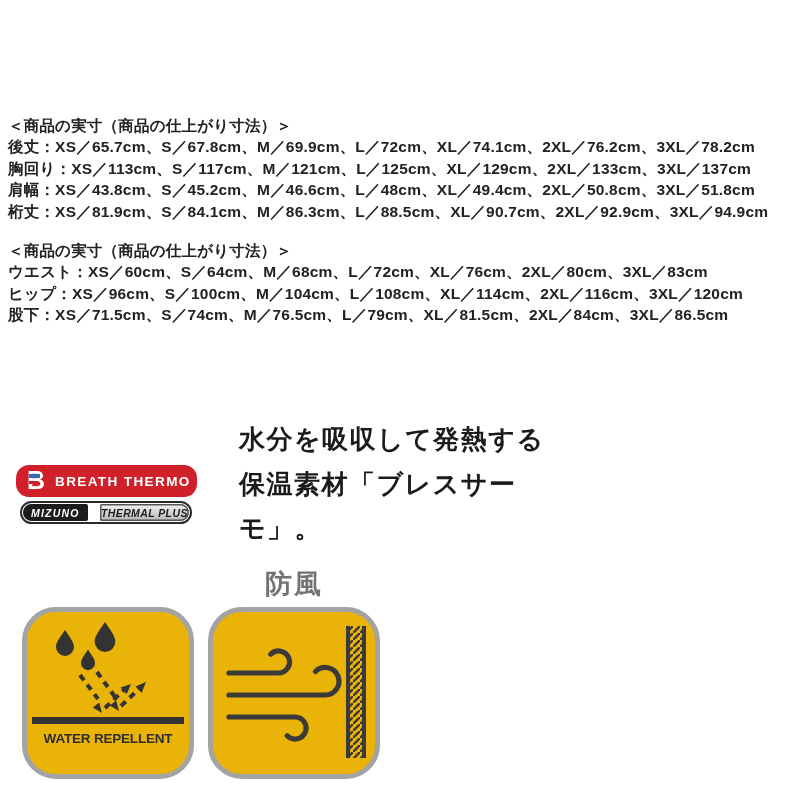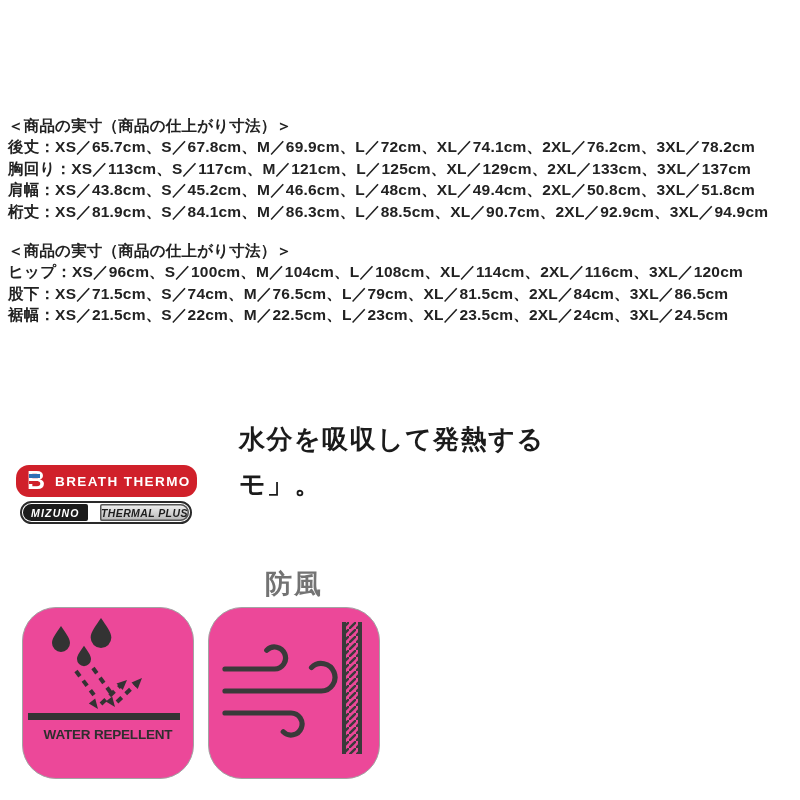--- a/index.html
+++ b/index.html
@@ -52,21 +52,21 @@
     position:absolute;left:239px;top:417px;font-size:26px;font-weight:bold;
     color:#1b1b1b;line-height:44.5px;letter-spacing:1.5px;white-space:nowrap;
   }
   
   .wind-label{
     position:absolute;left:208px;top:566px;width:172px;text-align:center;
     font-size:27px;font-weight:bold;color:#737373;letter-spacing:2px;
   }
   .feature-box{
     position:absolute;top:607px;width:172px;height:172px;box-sizing:border-box;
-    border:1px solid #a3a3a3;border-radius:34px;background:#ec4899;
+    border:5px solid #a3a3a3;border-radius:34px;background:#eab308;
   }
   #wr-box{left:22px;}
   #wind-box{left:208px;}
   .feature-box svg{position:absolute;left:0;top:0;}
   .wr-en{
     position:absolute;left:0;right:0;top:119px;text-align:center;
     font-size:13.5px;font-weight:bold;color:#2e2e2e;letter-spacing:-0.2px;white-space:nowrap;
   }
   .wr-ja{
     position:absolute;left:0;right:0;top:137px;text-align:center;
@@ -84,42 +84,43 @@
         <div class="size-row">後丈：XS／65.7cm、S／67.8cm、M／69.9cm、L／72cm、XL／74.1cm、2XL／76.2cm、3XL／78.2cm</div>
         <div class="size-row">胸回り：XS／113cm、S／117cm、M／121cm、L／125cm、XL／129cm、2XL／133cm、3XL／137cm</div>
         <div class="size-row">肩幅：XS／43.8cm、S／45.2cm、M／46.6cm、L／48cm、XL／49.4cm、2XL／50.8cm、3XL／51.8cm</div>
         <div class="size-row">桁丈：XS／81.9cm、S／84.1cm、M／86.3cm、L／88.5cm、XL／90.7cm、2XL／92.9cm、3XL／94.9cm</div>
       </div>
   </section>
 
   <section class="size-chart" id="chart-bottoms">
     <div class="size-heading">＜商品の実寸（商品の仕上がり寸法）＞</div>
     <div>
+        <div class="size-row">ウエスト：XS／60cm、S／64cm、M／68cm、L／72cm、XL／76cm、2XL／80cm、3XL／83cm</div>
         <div class="size-row">ヒップ：XS／96cm、S／100cm、M／104cm、L／108cm、XL／114cm、2XL／116cm、3XL／120cm</div>
         <div class="size-row">股下：XS／71.5cm、S／74cm、M／76.5cm、L／79cm、XL／81.5cm、2XL／84cm、3XL／86.5cm</div>
-        <div class="size-row">裾幅：XS／21.5cm、S／22cm、M／22.5cm、L／23cm、XL／23.5cm、2XL／24cm、3XL／24.5cm</div>
       </div>
   </section>
 
   <div class="bt-pill">
     <span class="bt-b">
       <span>B</span>
       <span class="bt-b-blue"></span>
       <span class="bt-b-red"></span>
     </span>
     <span class="bt-text">BREATH THERMO</span>
   </div>
 
   <div class="mz-badge">
     <span class="mz-left">MIZUNO</span>
     <span class="mz-right">THERMAL PLUS</span>
   </div>
 
   <div class="desc">
       <div class="desc-line">水分を吸収して発熱する</div>
+      <div class="desc-line">保温素材「ブレスサー</div>
       <div class="desc-line">モ」。</div>
     </div>
 
   <div class="wind-label">防風</div>
 
   <div class="feature-box" id="wr-box">
     <svg width="162" height="162" viewBox="0 0 162 162">
       <g fill="#333333">
         <path transform="translate(38,31)" d="M0 -13 C4 -7 9 -1 9 4 A9 9 0 1 1 -9 4 C-9 -1 -4 -7 0 -13 Z"></path>
         <path transform="translate(78,25) scale(1.15)" d="M0 -13 C4 -7 9 -1 9 4 A9 9 0 1 1 -9 4 C-9 -1 -4 -7 0 -13 Z"></path>

